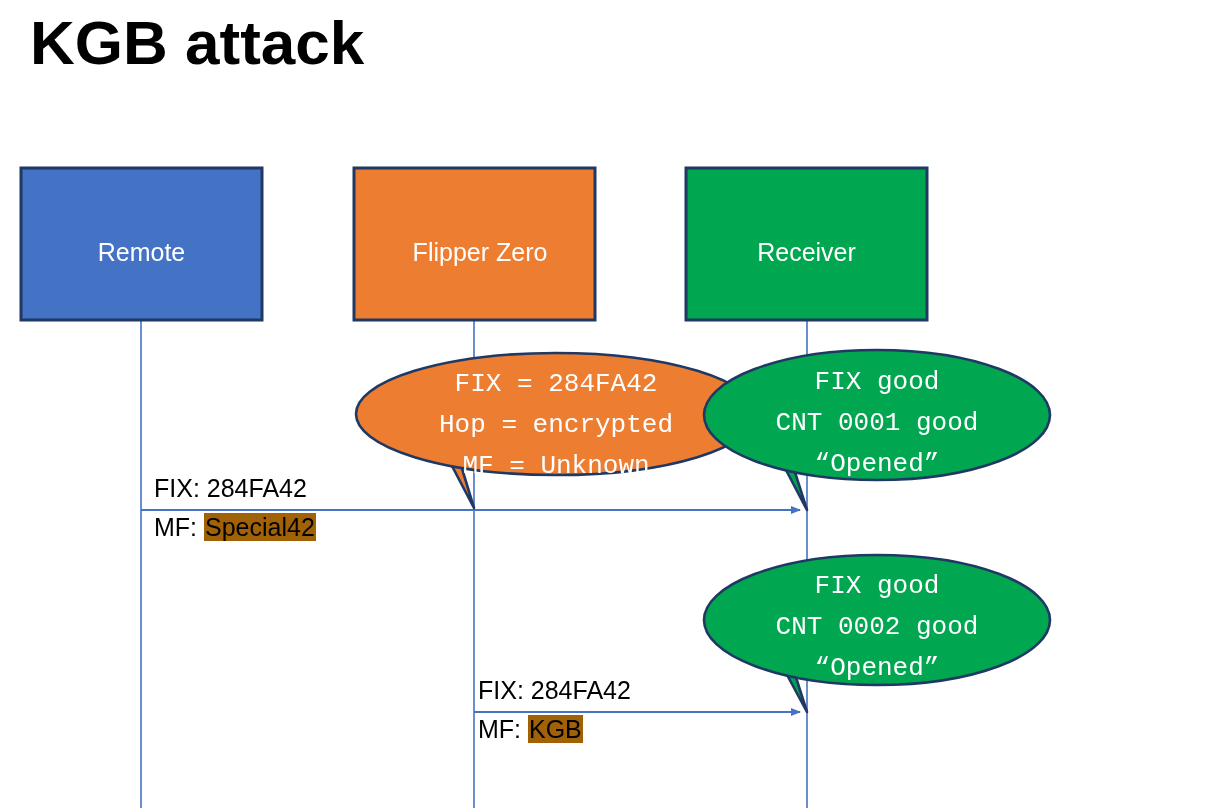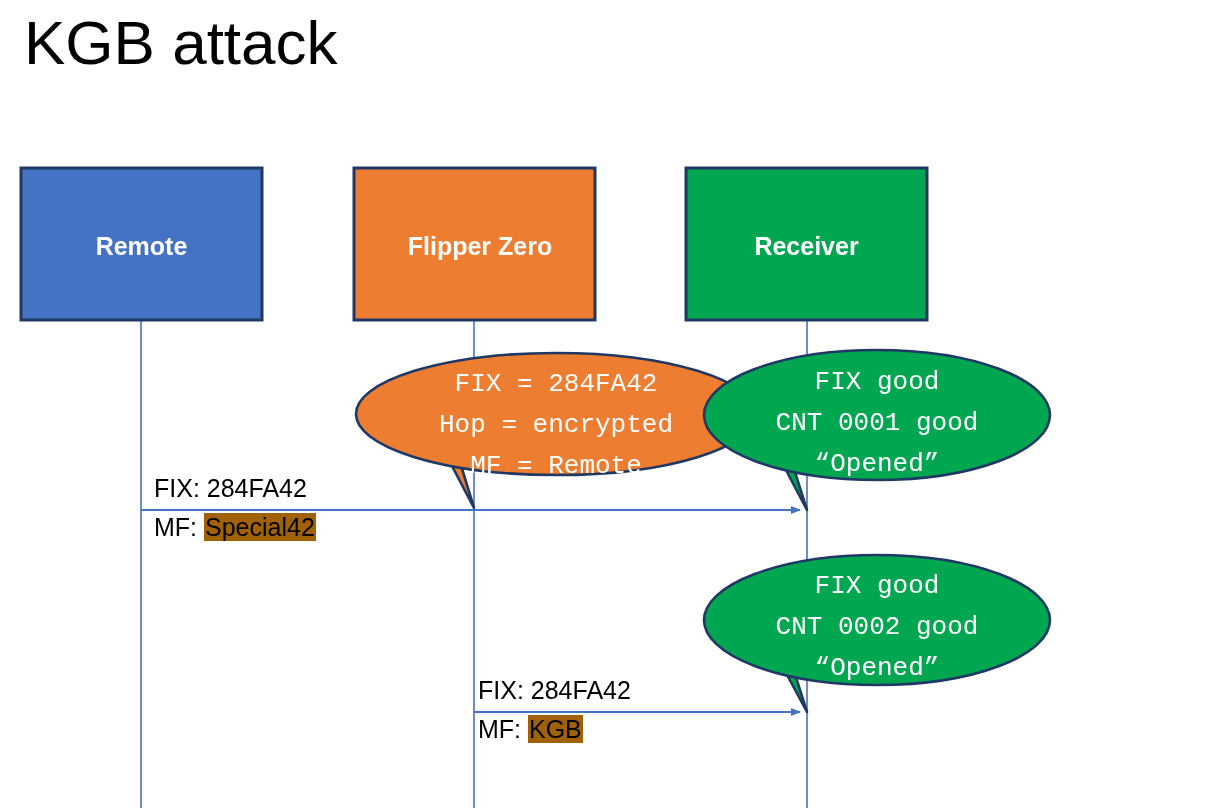--- a/index.html
+++ b/index.html
@@ -20,46 +20,47 @@
     position: absolute;
     left: 0; top: 0;
     width: 1218px;
     height: 808px;
     background: #ffffff;
   }
 
   
   #slide-title {
     position: absolute;
-    left: 24px;
+    left: 30px;
     top: 7px;
     font-size: 62px;
-    font-weight: 400;
+    font-weight: 700;
     letter-spacing: 0px;
     color: #000000;
     line-height: 1.15;
     white-space: nowrap;
   }
 
   
   #diagram {
     position: absolute;
     left: 0; top: 0;
     width: 1218px;
     height: 808px;
   }
 
   
   .actor-label {
     position: absolute;
     color: #ffffff;
     font-size: 25px;
-    font-weight: 700;
+    font-weight: 400;
     text-align: center;
     white-space: nowrap;
+    margin-top: 6px;
   }
 
   
   .bubble-text {
     position: absolute;
     color: #ffffff;
     font-size: 26px;
     line-height: 41px;
     text-align: center;
     white-space: nowrap;
@@ -124,21 +125,21 @@
     </g>
   </svg>
 
   <div class="actor-label" style="left:21px; top:232px; width:241px;">Remote</div>
   <div class="actor-label" style="left:354px; top:232px; width:252px;">Flipper Zero</div>
   <div class="actor-label" style="left:686px; top:232px; width:241px;">Receiver</div>
 
   <div class="bubble-text" style="left:356px; top:364px; width:400px;">
     <div>FIX = 284FA42</div>
     <div>Hop = encrypted</div>
-    <div>MF = Remote</div>
+    <div>MF = Unknown</div>
   </div>
 
   <div class="bubble-text" style="left:704px; top:362px; width:346px;">
     <div>FIX good</div>
     <div>CNT 0001 good</div>
     <div>“Opened”</div>
   </div>
 
   <div class="bubble-text" style="left:704px; top:566px; width:346px;">
     <div>FIX good</div>

